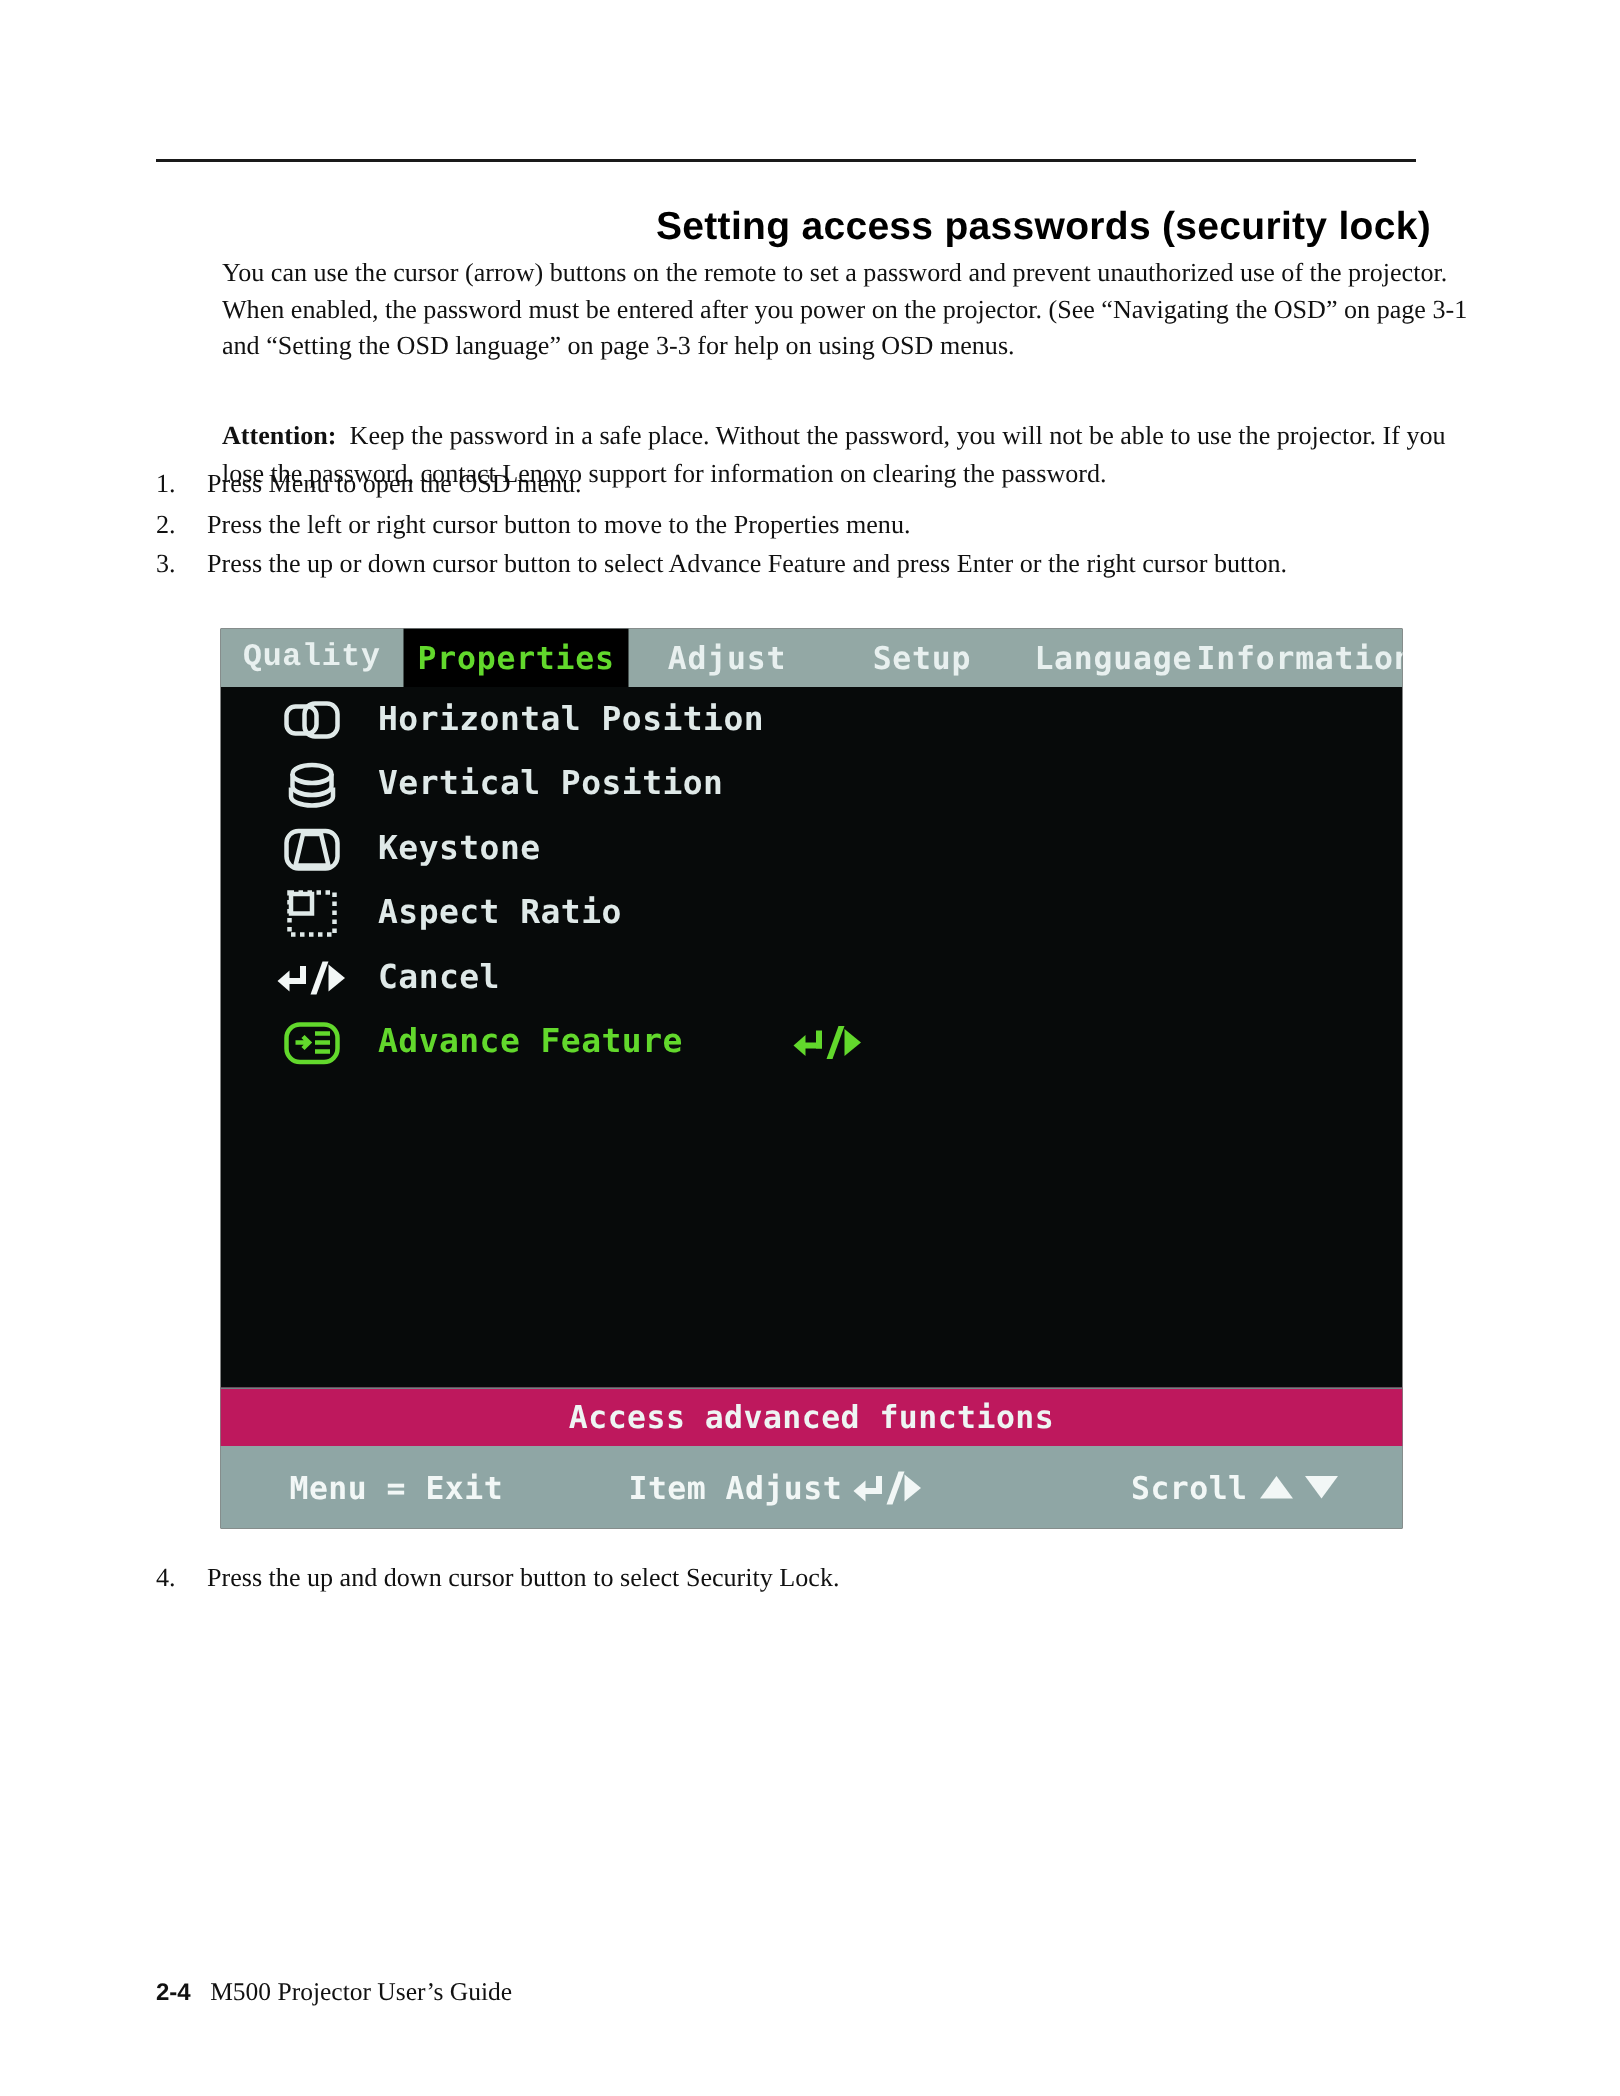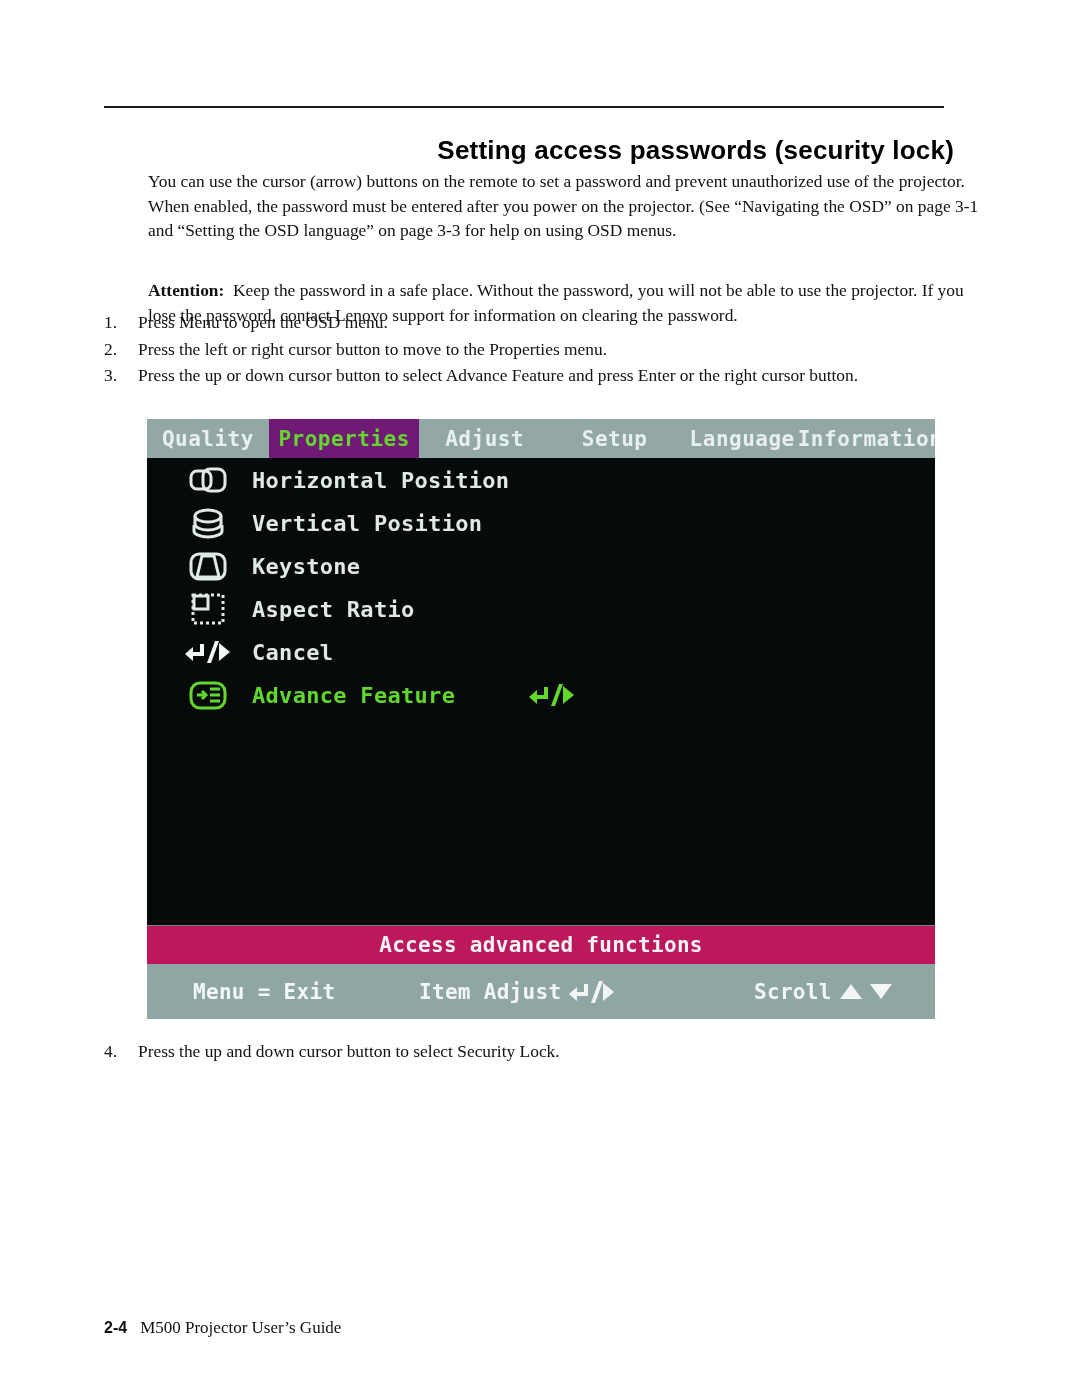--- a/index.html
+++ b/index.html
@@ -119,24 +119,24 @@
     font-size: 21px;
     font-weight: bold;
     letter-spacing: 0.5px;
     color: #e8f0ef;
     padding: 0 9px;
     height: 39px;
     box-sizing: border-box;
     white-space: nowrap;
   }
   .osd-tab.active {
-    background: #701a75;
+    background: #000000;
     color: #62d82c;
   }
-  .tab-quality   { width: 126px; }
+  .tab-quality   { width: 126px; font-family: Liberation Mono, monospace; }
   .tab-properties{ width: 156px; }
   .tab-options   { width: 135px; }
   .tab-setup     { width: 134px; }
   .tab-language  { width: 130px; }
   .tab-information{ width: 130px; }
 
   
   .osd-list {
     position: absolute;
     left: 0;

